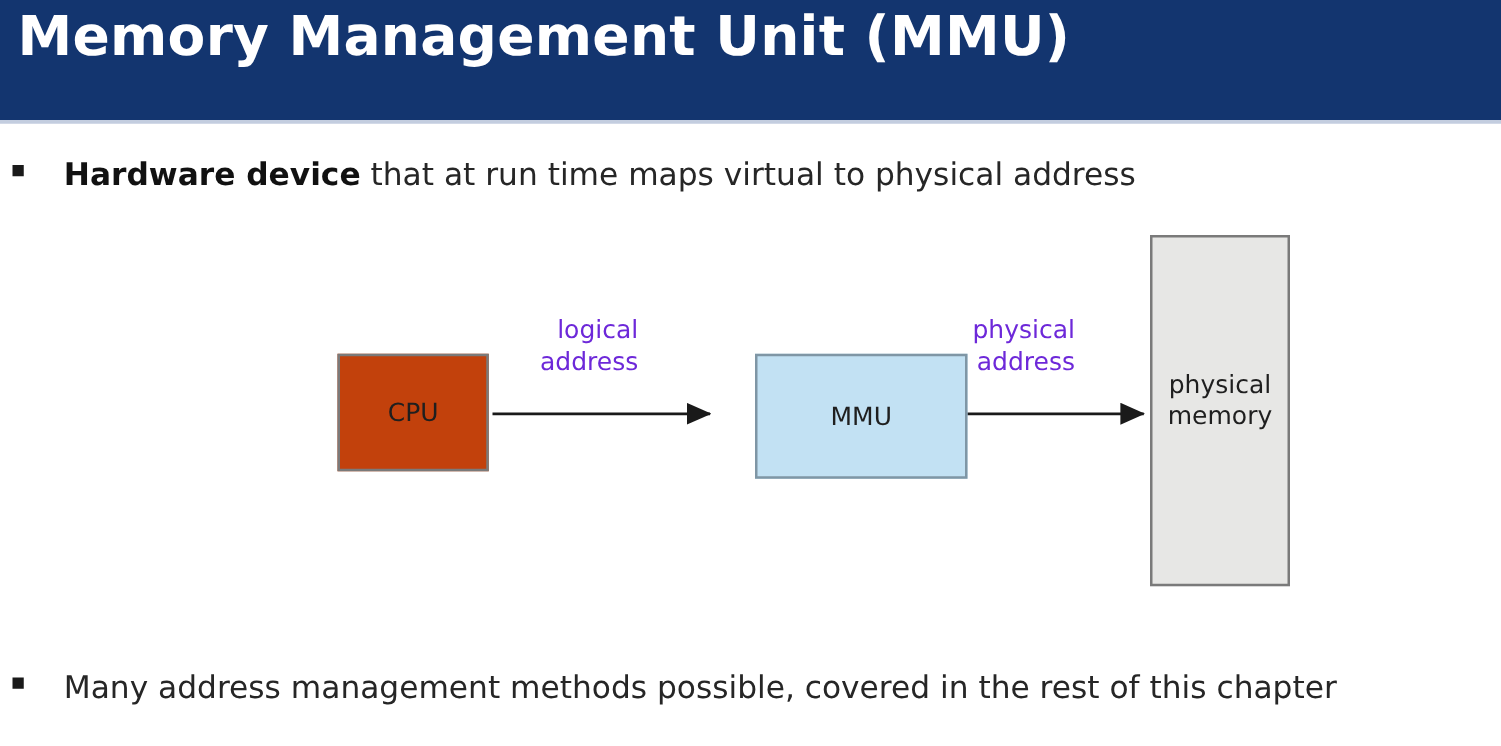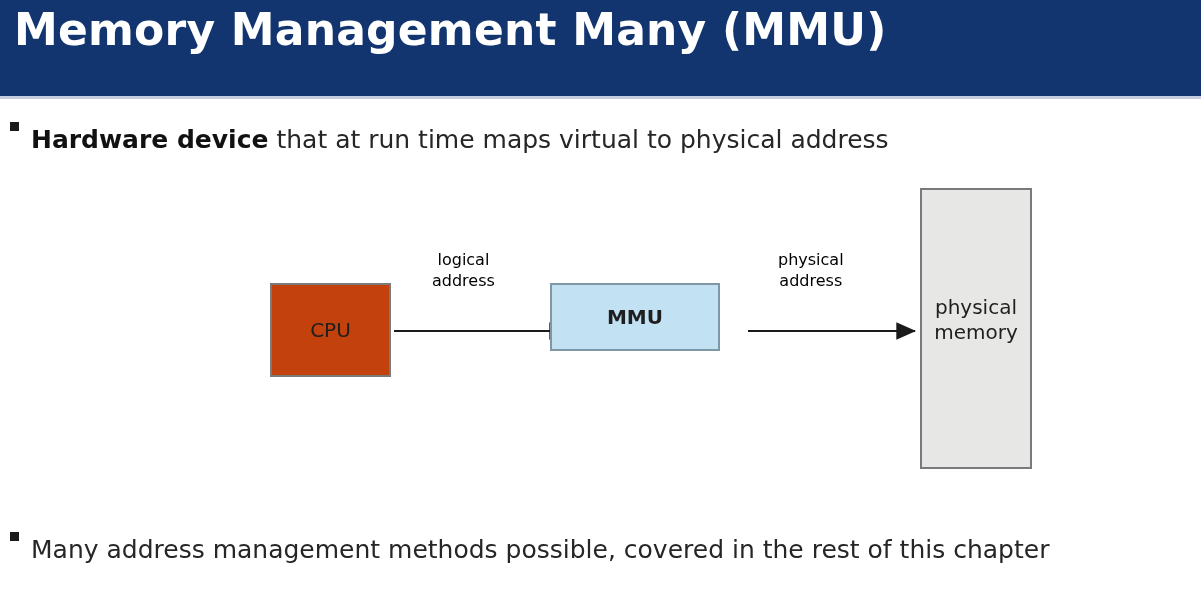--- a/index.html
+++ b/index.html
@@ -43,22 +43,23 @@
     top: 96px;
     width: 1201px;
     height: 3px;
     background: #c3cddf;
   }
 
   
   .bullet-row {
     position: absolute;
     display: flex;
-    align-items: flex-start;
+    align-items: center;
     white-space: nowrap;
+    gap: 20px;
   }
   .bullet-marker {
     display: inline-block;
     width: 9px;
     height: 9px;
     background: #1a1a1a;
     margin-right: 12px;
     position: relative;
     top: -4px;
     flex: 0 0 auto;
@@ -98,68 +99,67 @@
   }
   .node-cpu {
     left: 270px;
     top: 283px;
     width: 121px;
     height: 94px;
     background: #c2410c;
     border: 2px solid #7a7a7a;
   }
   .node-mmu {
-    left: 550px;
+    left: 604px;
     top: 283px;
     width: 170px;
-    height: 68px;
+    height: 100px;
     background: #c2e1f3;
     border: 2px solid #7f96a5;
-    font-weight: bold;
   }
   .node-memory {
     left: 920px;
     top: 188px;
     width: 112px;
     height: 281px;
     background: #e7e7e5;
     border: 2px solid #7a7a7a;
     align-items: flex-start;
     justify-content: center;
   }
   .node-memory .node-label {
     margin-top: 105px;
   }
 
   
   .edge-label {
     position: absolute;
-    font-size: 16px;
-    color: #000000;
+    font-size: 20px;
+    color: #6d28d9;
     line-height: 1.3;
-    text-align: center;
+    text-align: right;
     white-space: pre-line;
   }
   #label-logical { left: 432px; top: 250px; }
   #label-physical { left: 778px; top: 250px; }
 
   
   svg.arrows {
     position: absolute;
     left: 0;
     top: 0;
     width: 1201px;
     height: 597px;
   }
 </style>
 </head>
 <body>
 
 <div class="title-bar">
-  <div class="title-text">Memory Management Many (MMU)</div>
+  <div class="title-text">Memory Management Unit (MMU)</div>
 </div>
 <div class="title-underline"></div>
 
 <div class="bullet-row" id="bullet-top">
   <span class="bullet-marker"></span>
   <span class="bullet-text"><span class="em">Hardware device</span><span> that at run time maps virtual to physical address</span></span>
 </div>
 
 <div class="diagram">
 

